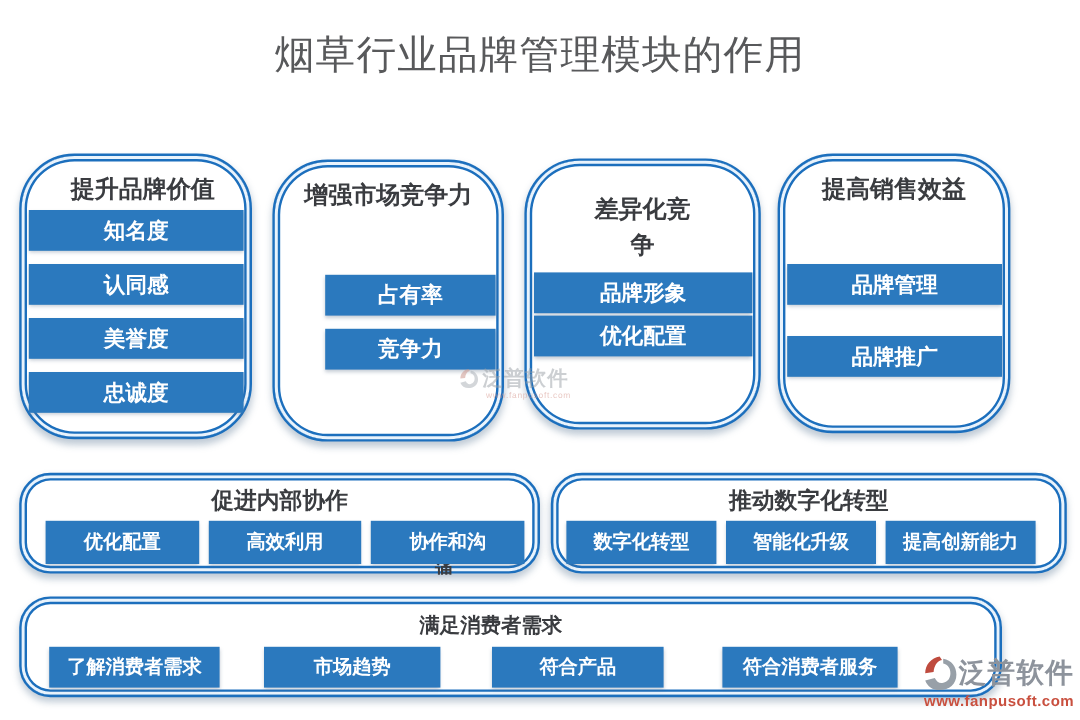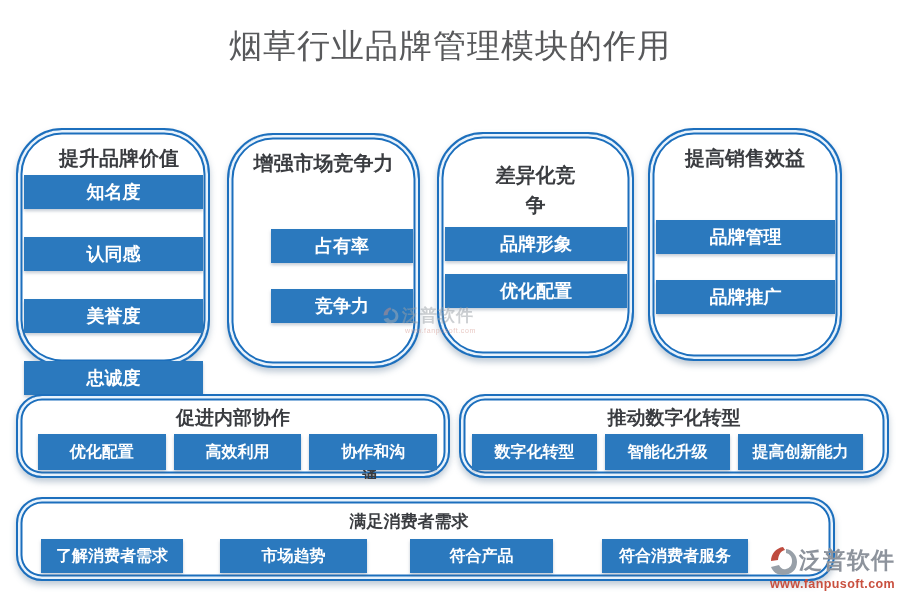--- a/index.html
+++ b/index.html
@@ -34,25 +34,25 @@
   .bars-col { position:absolute; left:6px; right:5px; display:flex; flex-direction:column; }
   .bar {
     background:var(--bar); color:#ffffff; font-weight:bold;
     display:flex; align-items:center; justify-content:center;
     box-shadow:0 2px 3px rgba(90,110,135,.35);
     white-space:nowrap; overflow:hidden;
   }
   .bars-col .bar { height:34px; font-size:18px; }
 
   .c1 { left:16px;  top:128px; width:194px; height:238px;padding-left:12px; }
-  .c1 .bars-col { top:45px; gap:28px; }
+  .c1 .bars-col { top:45px; gap:11px; }
   .c2 { left:227px; top:133px; width:193px; height:235px; }
-  .c2 .bars-col { top:94px; gap:26px;margin-left:36px; }
+  .c2 .bars-col { top:94px; gap:11px;margin-left:36px; }
   .c3 { left:437px; top:132px; width:197px; height:226px; }
-  .c3 .bars-col { top:93px; gap:13px; }
+  .c3 .bars-col { top:93px; gap:2px; }
   .c3 .card-title { width:88px; margin:14px auto; padding-top:12px; }
   .c4 { left:648px; top:128px; width:194px; height:233px; }
   .c4 .bars-col { top:90px; gap:26px; }
 
   .wide-card .card-title { font-size:19px; padding-top:8px; }
   .bars-row { position:absolute; display:flex; }
   .bars-row .bar { height:36px; font-size:16px; flex:1; }
   .c5 { left:16px;  top:394px; width:434px; height:84px; }
   .c5 .bars-row { top:38px; left:20px; right:11px; gap:8px; }
   .c6 { left:459px; top:394px; width:430px; height:84px; }

